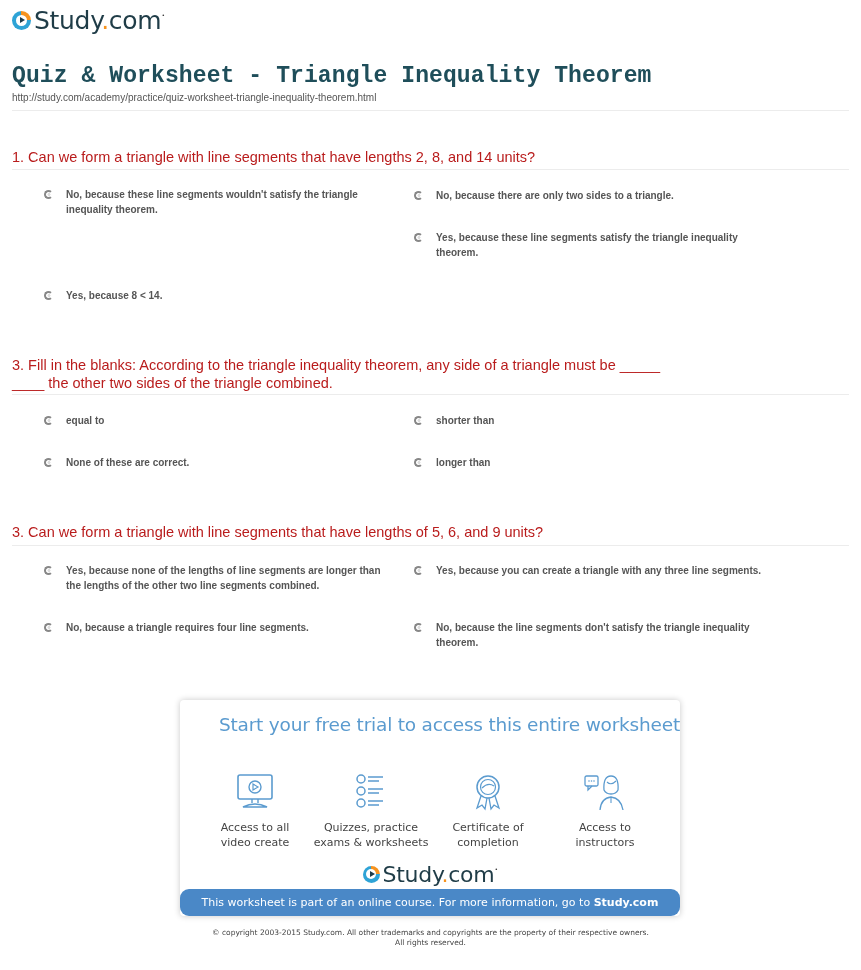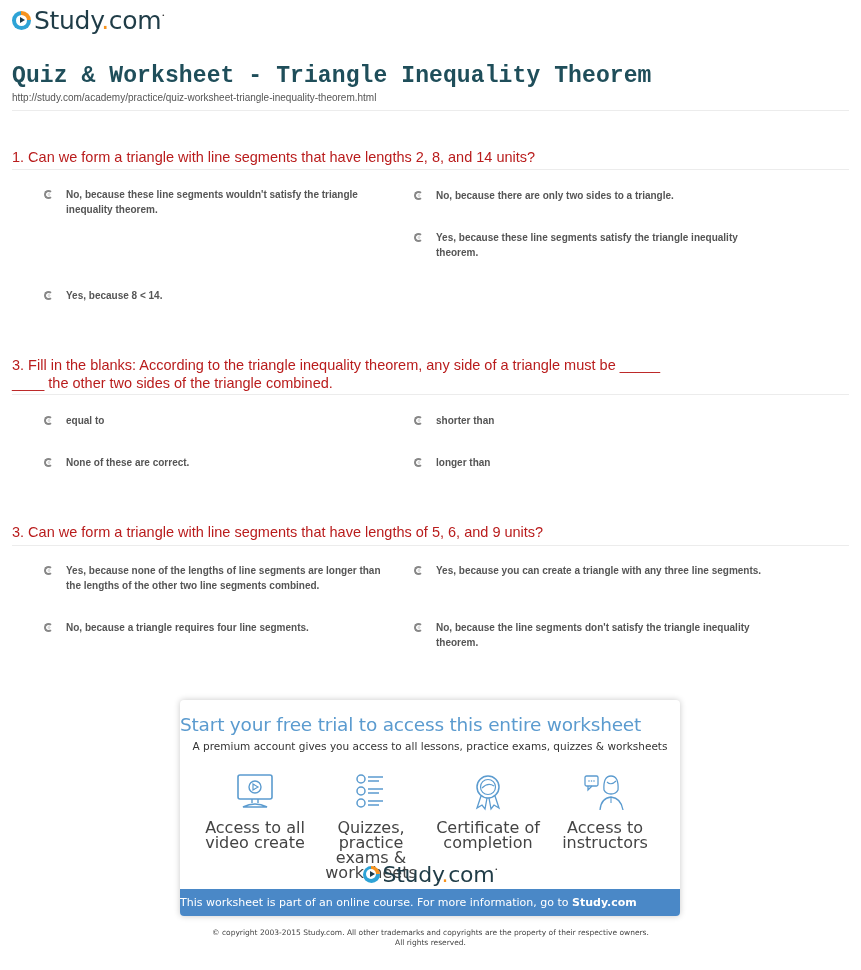--- a/index.html
+++ b/index.html
@@ -20,32 +20,32 @@
   .hr { position: absolute; left: 12px; right: 12px; height: 1px; background: #ececec; }
 
   .q-text { position: absolute; left: 12px; font-size: 14.5px; color: #b91c1c; line-height: 18px; width: 700px; }
   .opt { position: absolute; display: flex; align-items: flex-start; font-size: 10px; font-weight: bold; color: #555; line-height: 15px; }
   .radio { width: 9px; height: 9px; border-radius: 50%; border: 2px solid #888; border-right-color: #fff; margin-top: 3px; margin-right: 13px; flex: 0 0 auto;
     background: radial-gradient(circle at 60% 55%, #ddd 0 35%, #fff 40%); }
   .opt-label { width: 330px; }
 
   .promo { position: absolute; left: 180px; top: 700px; width: 500px; height: 216px; background: #fff; border-radius: 4px;
     box-shadow: 0 0 6px rgba(0,0,0,0.22); overflow: hidden; }
-  .promo-head { position: absolute; left: 0; right: 0; top: 14px; text-align: left; font-size: 18.5px; color: #5b9bcf; font-family: "DejaVu Sans", sans-serif; font-weight: normal; letter-spacing: -0.2px; }
+  .promo-head { position: absolute; left: 0; right: 0; top: 14px; text-align: right; font-size: 18.5px; color: #5b9bcf; font-family: "DejaVu Sans", sans-serif; font-weight: normal; letter-spacing: -0.2px; }
   .promo-sub { position: absolute; left: 0; right: 0; top: 40px; text-align: center; font-size: 10.5px; color: #333; font-family: "DejaVu Sans", sans-serif; }
   .feature { position: absolute; top: 72px; width: 120px; text-align: center; }
   .feature svg { display: block; margin: 0 auto; }
-  .feature-label { margin-top: 8px; font-size: 16px; color: #444; line-height: 15px; font-family: "DejaVu Sans", sans-serif; }
+  .feature-label { margin-top: 8px; font-size: 11px; color: #444; line-height: 15px; font-family: "DejaVu Sans", sans-serif; }
   .promo-logo { position: absolute; left: 0; right: 0; top: 160px; display: flex; justify-content: center; align-items: center; }
   .promo-logo .mark { width: 17px; height: 17px; }
   .promo-logo .mark::before { left: 3.5px; top: 3.5px; width: 10px; height: 10px; }
   .promo-logo .mark::after { left: 7px; top: 5px; }
   .promo-logo .word { font-size: 22px; }
   .promo-bar { position: absolute; left: 0; right: 0; bottom: 0; height: 27px; background: #4a88c7; color: #fff; font-size: 11px;
-    line-height: 27px; font-family: "DejaVu Sans", sans-serif; }
+    text-align: center; line-height: 27px; font-family: "DejaVu Sans", sans-serif; border-radius: 9px; }
   .promo-bar b { font-weight: bold; }
 
   .copyright { position: absolute; left: 0; width: 861px; top: 928px; text-align: center; font-size: 7.5px; color: #444; line-height: 10px; font-family: "DejaVu Sans", sans-serif; }
 </style>
 </head>
 <body>
 
 <div class="logo">
   <span class="mark"></span>
   <span class="word"><span>Study</span><span class="dot">.</span><span>com</span></span>
@@ -114,21 +114,20 @@
   <span class="radio"></span>
   <span class="opt-label">No, because a triangle requires four line segments.</span>
 </div>
 <div class="opt" style="left:414px; top:620px">
   <span class="radio"></span>
   <span class="opt-label">No, because the line segments don't satisfy the triangle inequality theorem.</span>
 </div>
 
 <div class="promo">
   <div class="promo-head">Start your free trial to access this entire worksheet</div>
-  <div class="promo-sub">A premium account gives you access to all lessons, practice exams, quizzes &amp; worksheets</div>
 
   <div class="feature" style="left:15px">
     <svg width="40" height="40" viewBox="0 0 40 40">
       <rect x="3" y="3" width="34" height="24" rx="2" fill="none" stroke="#5b9bcf" stroke-width="1.6"></rect>
       <circle cx="20" cy="15" r="6" fill="none" stroke="#5b9bcf" stroke-width="1.4"></circle>
       <path d="M18 12 L23 15 L18 18 Z" fill="none" stroke="#5b9bcf" stroke-width="1.2"></path>
       <path d="M17 27 L17 31 M23 27 L23 31" stroke="#5b9bcf" stroke-width="1.4"></path>
       <path d="M8 35 Q20 29 32 35 Z" fill="none" stroke="#5b9bcf" stroke-width="1.4"></path>
     </svg>
     <div class="feature-label">

